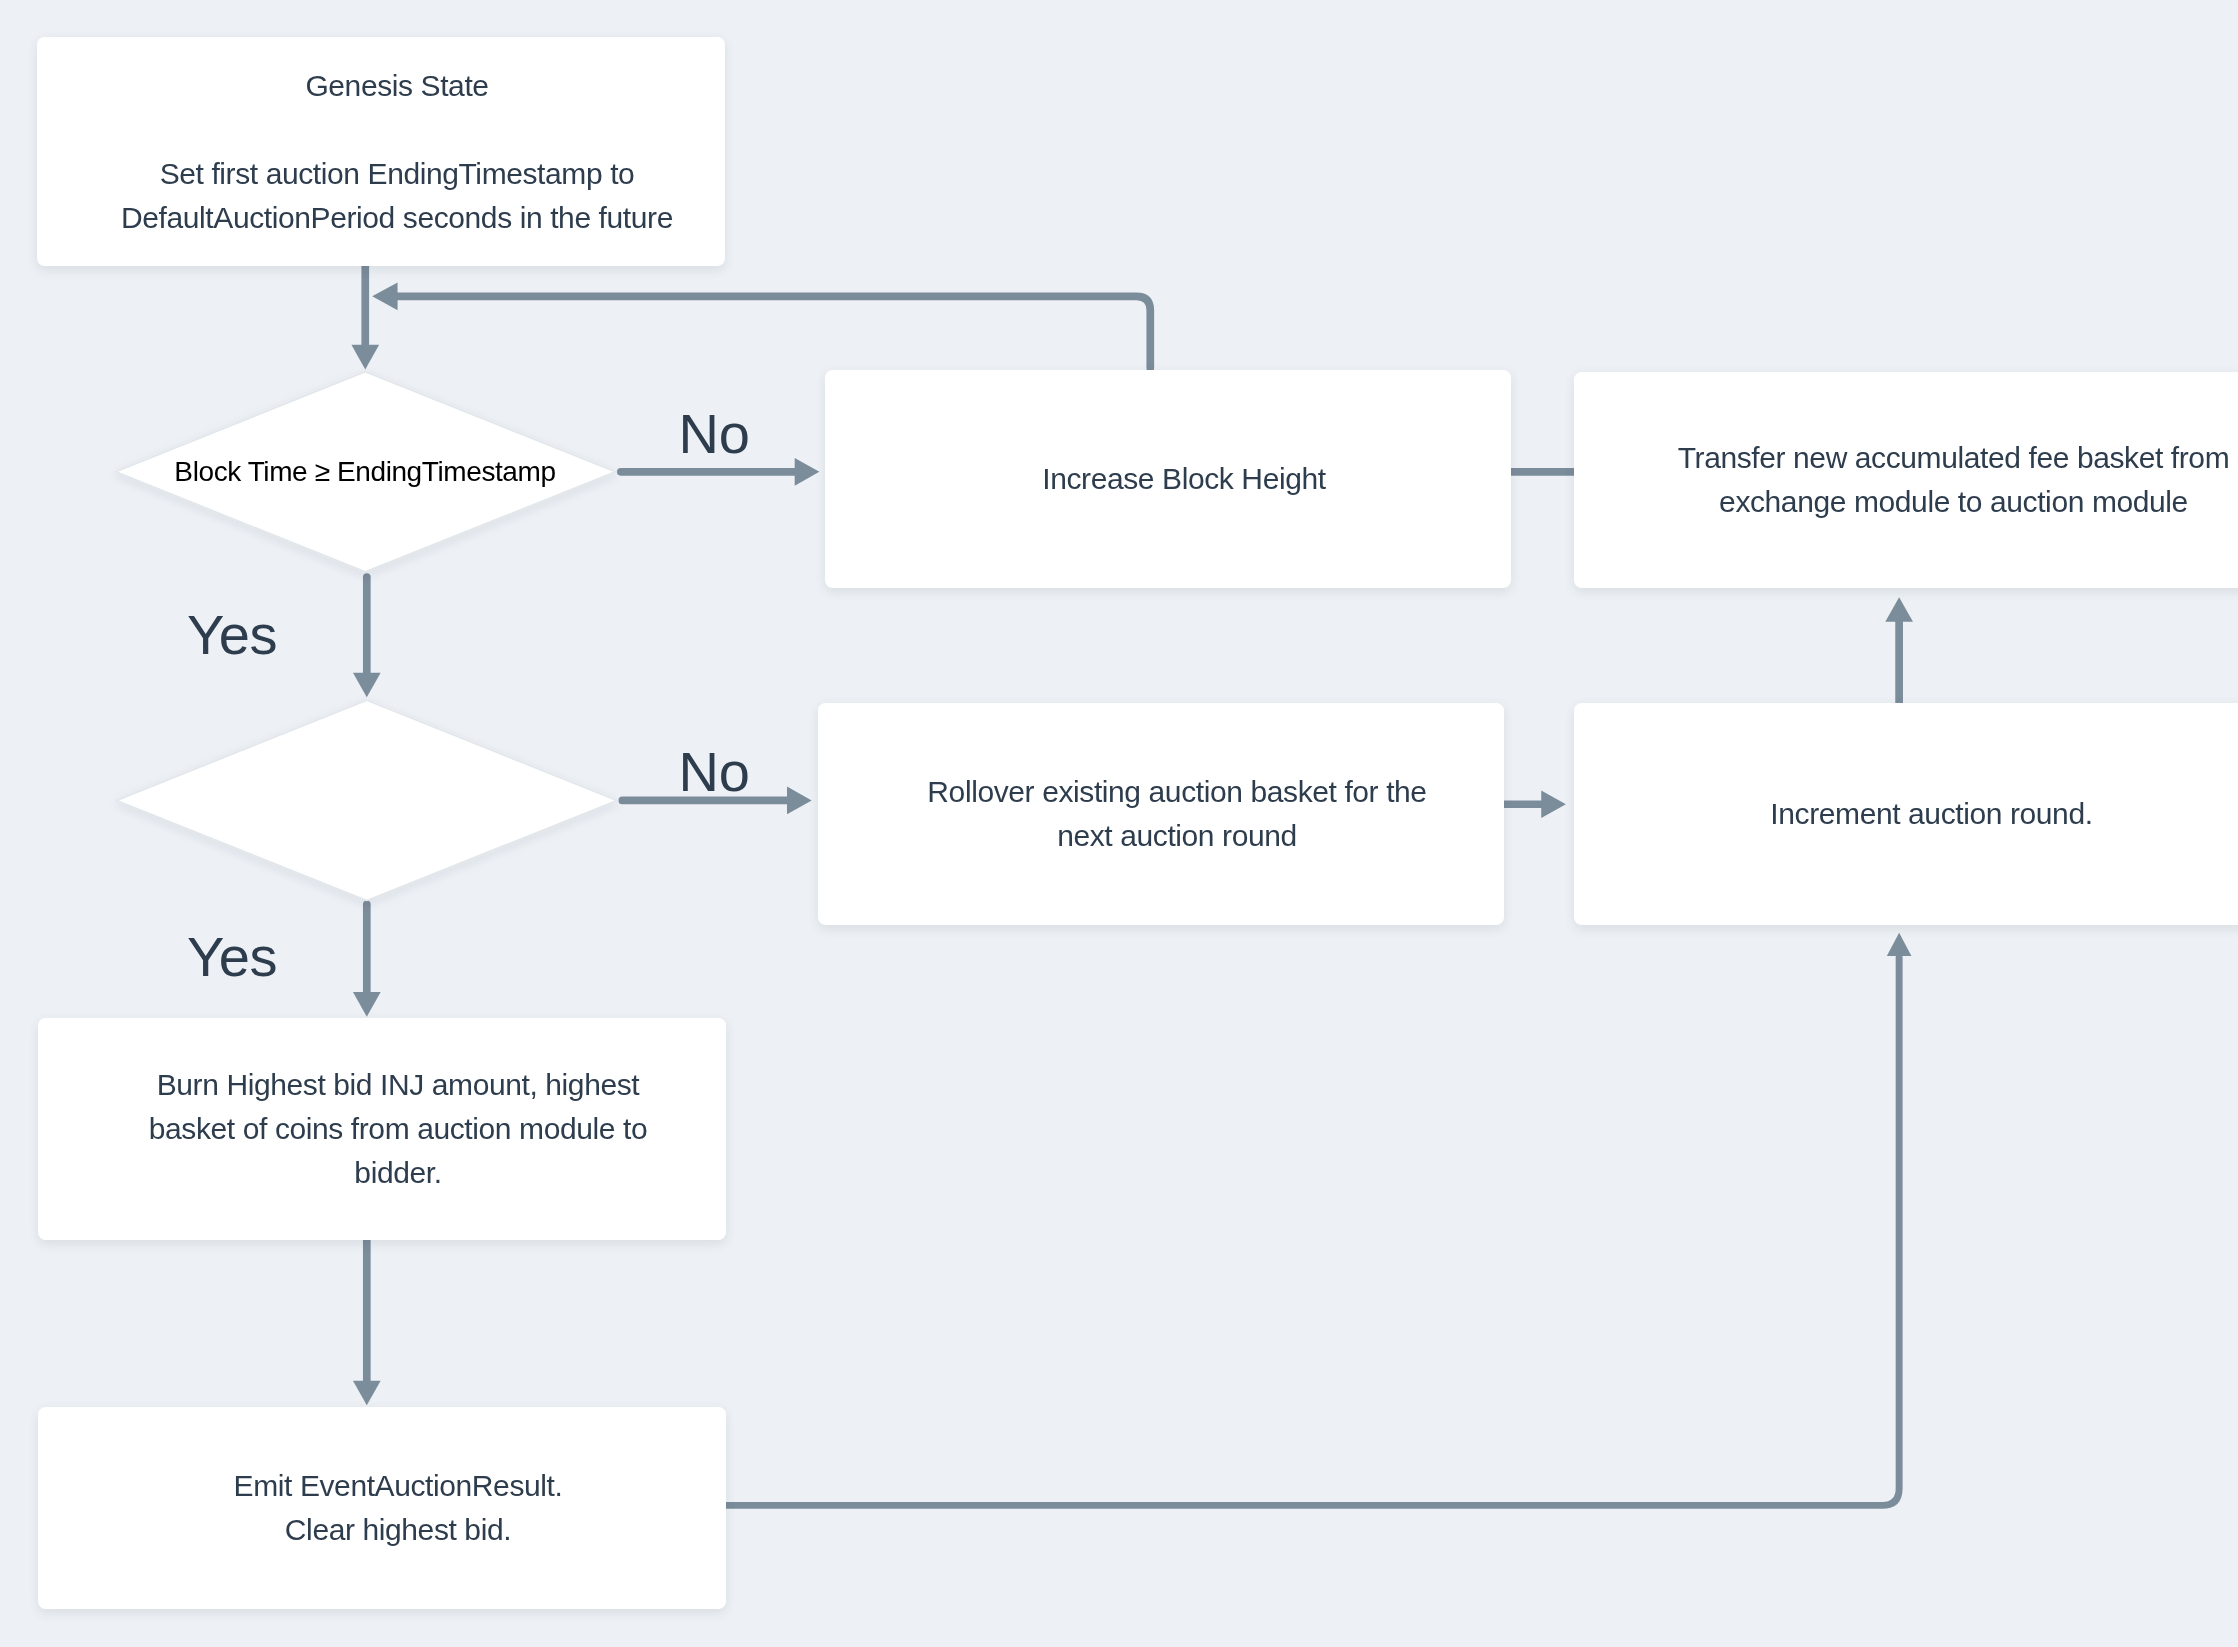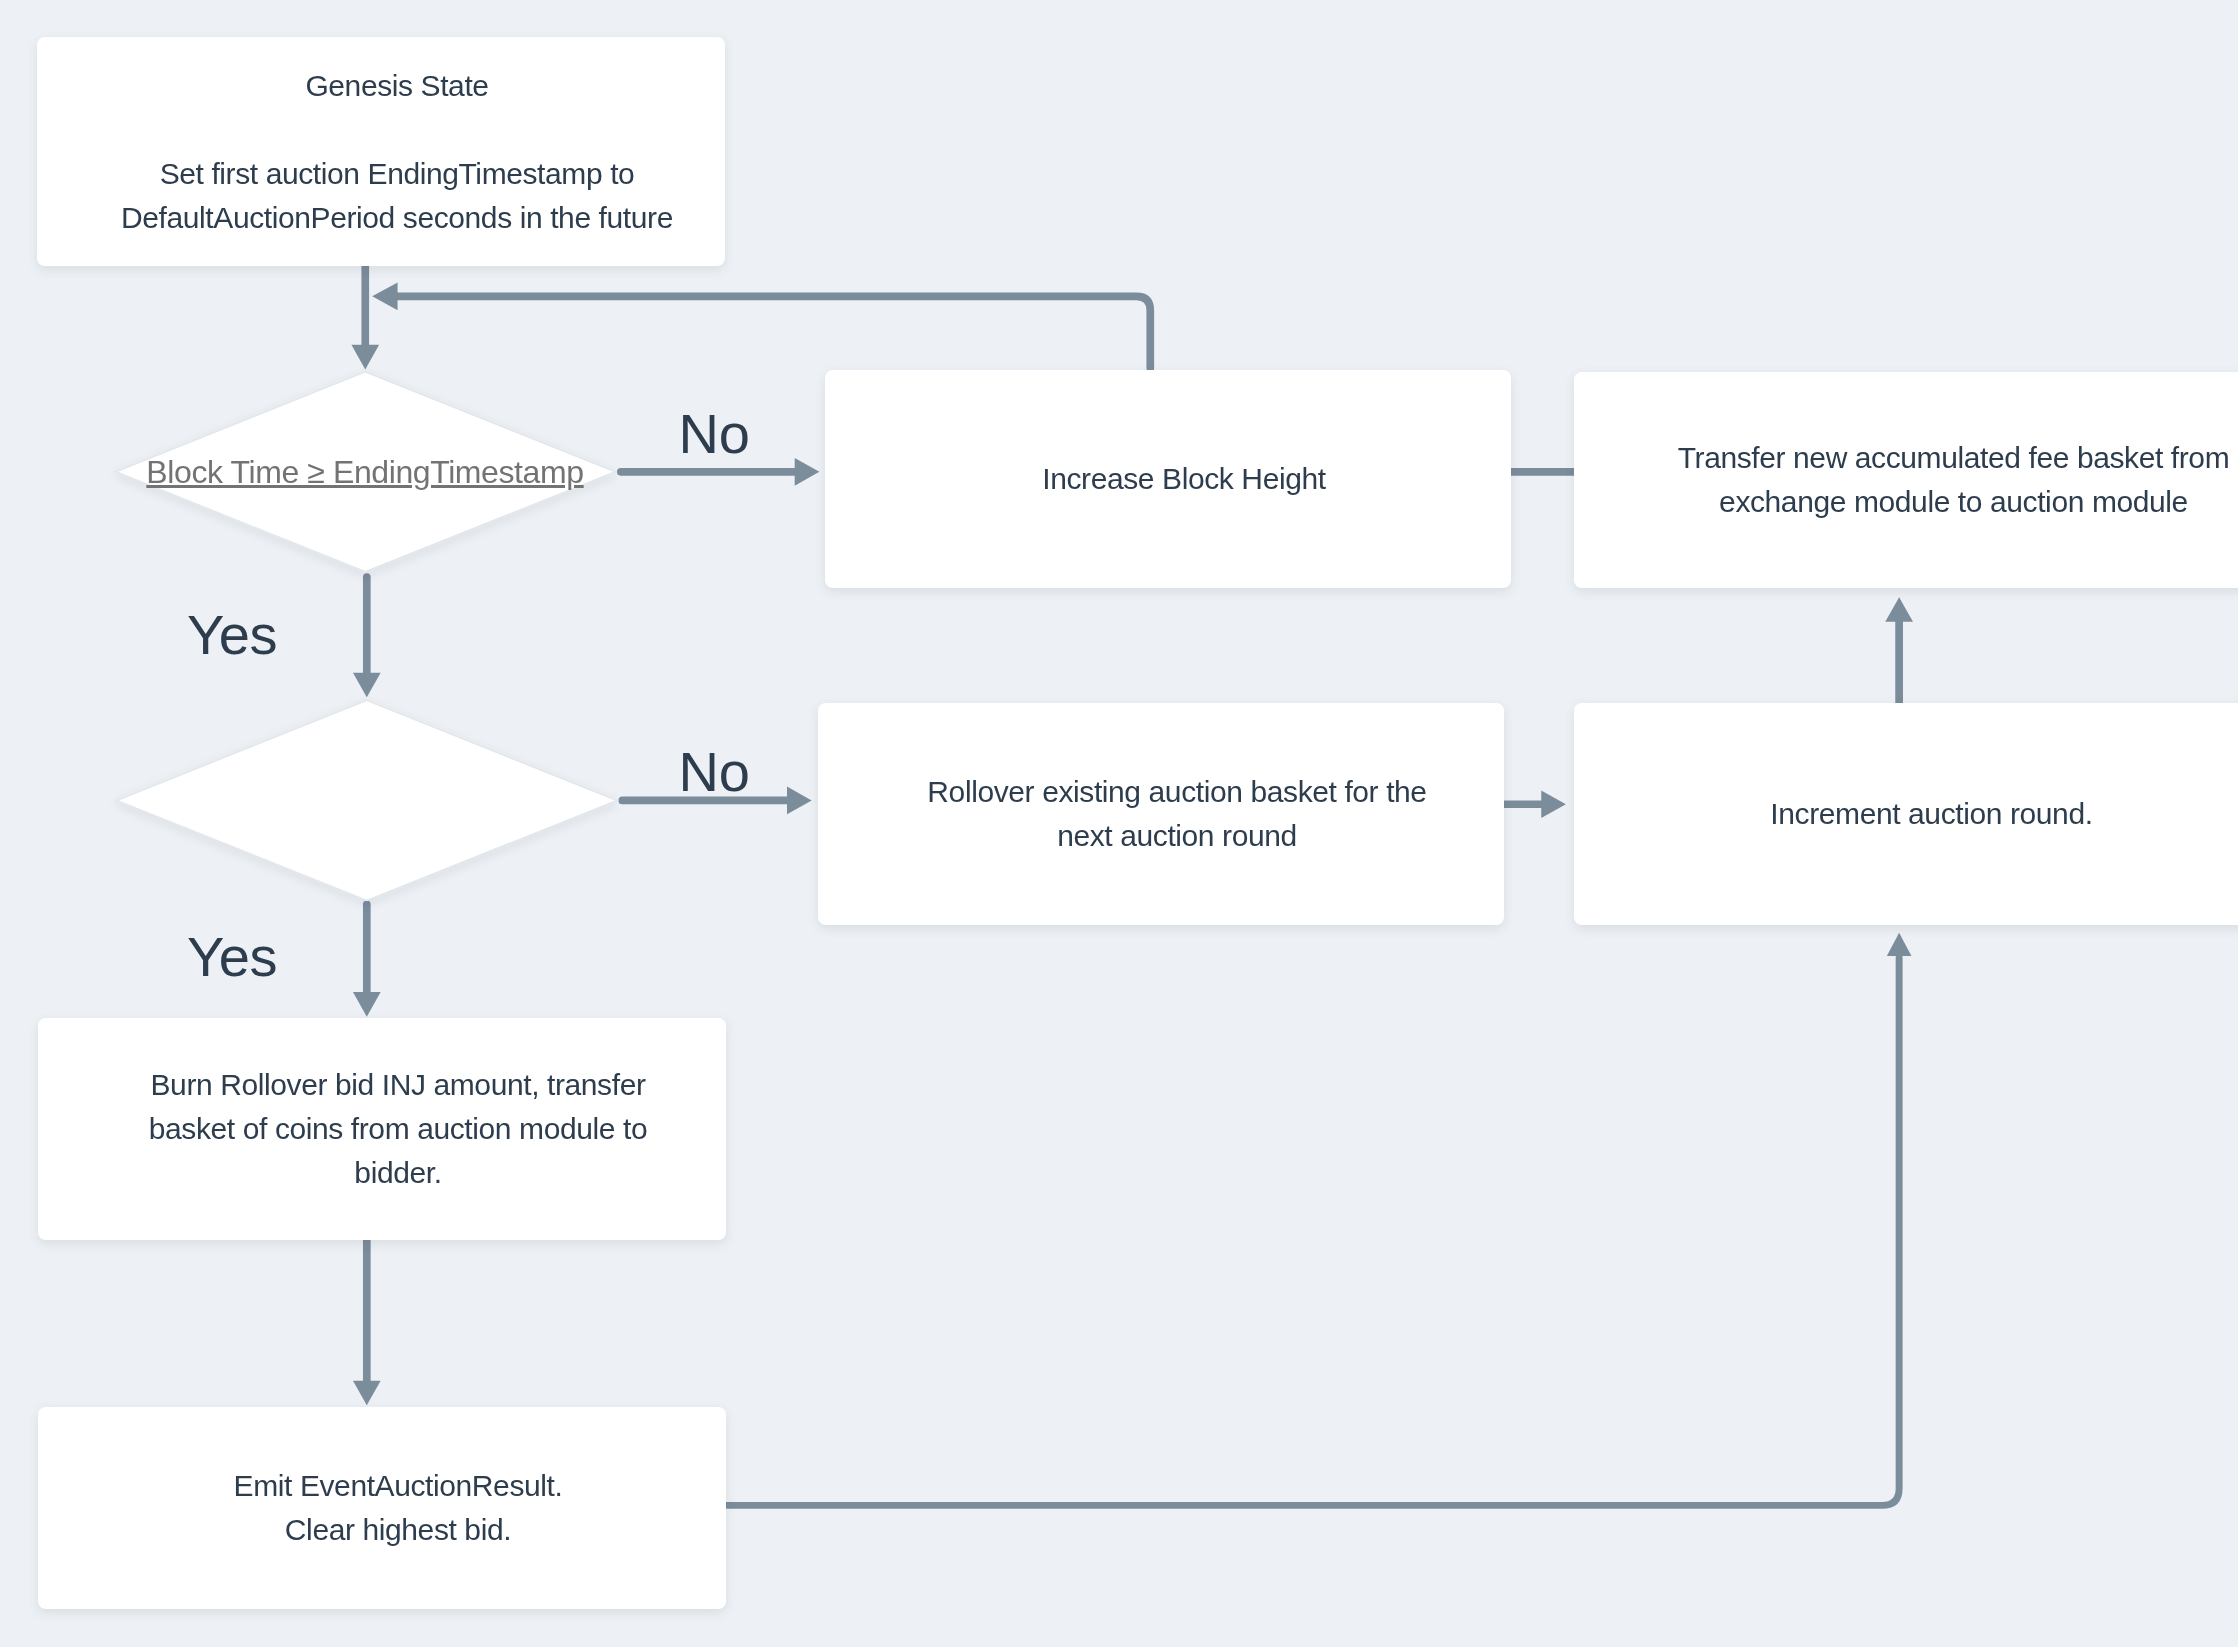--- a/index.html
+++ b/index.html
@@ -16,22 +16,22 @@
     display:flex;flex-direction:column;align-items:center;justify-content:center;
     text-align:center;
     padding-left:32px;
   }
   .node .line, .node .title{
     white-space:nowrap;font-size:30px;font-weight:500;letter-spacing:-0.4px;
     line-height:44px;color:#2e3d4d;
   }
   .dtext{
     position:absolute;display:flex;align-items:center;justify-content:center;
-    text-align:center;font-size:32px;font-weight:500;letter-spacing:-0.4px;
-    color:#737373;white-space:nowrap;text-decoration:underline;
+    text-align:center;font-size:28px;font-weight:500;letter-spacing:-0.4px;
+    color:#000000;white-space:nowrap;
   }
   .edge-label{
     position:absolute;font-size:56px;font-weight:500;letter-spacing:-0.4px;
     color:#2e3d4d;transform:translate(-50%,-50%);white-space:nowrap;
   }
   .spacer{height:44px;}
 </style>
 </head>
 <body>
 
@@ -111,21 +111,21 @@
   <div class="node" style="left:818px;top:703px;width:654px;height:222px;">
     <div class="line">Rollover existing auction basket for the</div>
     <div class="line">next auction round</div>
   </div>
 
   <div class="node" style="left:1574px;top:703px;width:651px;height:222px;gap:16px;">
     <div class="line">Increment auction round.</div>
   </div>
 
   <div class="node" style="left:38px;top:1018px;width:656px;height:222px;">
-    <div class="line">Burn Rollover bid INJ amount, transfer</div>
+    <div class="line">Burn Highest bid INJ amount, highest</div>
     <div class="line">basket of coins from auction module to</div>
     <div class="line">bidder.</div>
   </div>
 
   <div class="node" style="left:38px;top:1407px;width:656px;height:202px;">
     <div class="line">Emit EventAuctionResult.</div>
     <div class="line">Clear highest bid.</div>
   </div>
 
   <div class="edge-label" style="left:714px;top:433px;">No</div>

